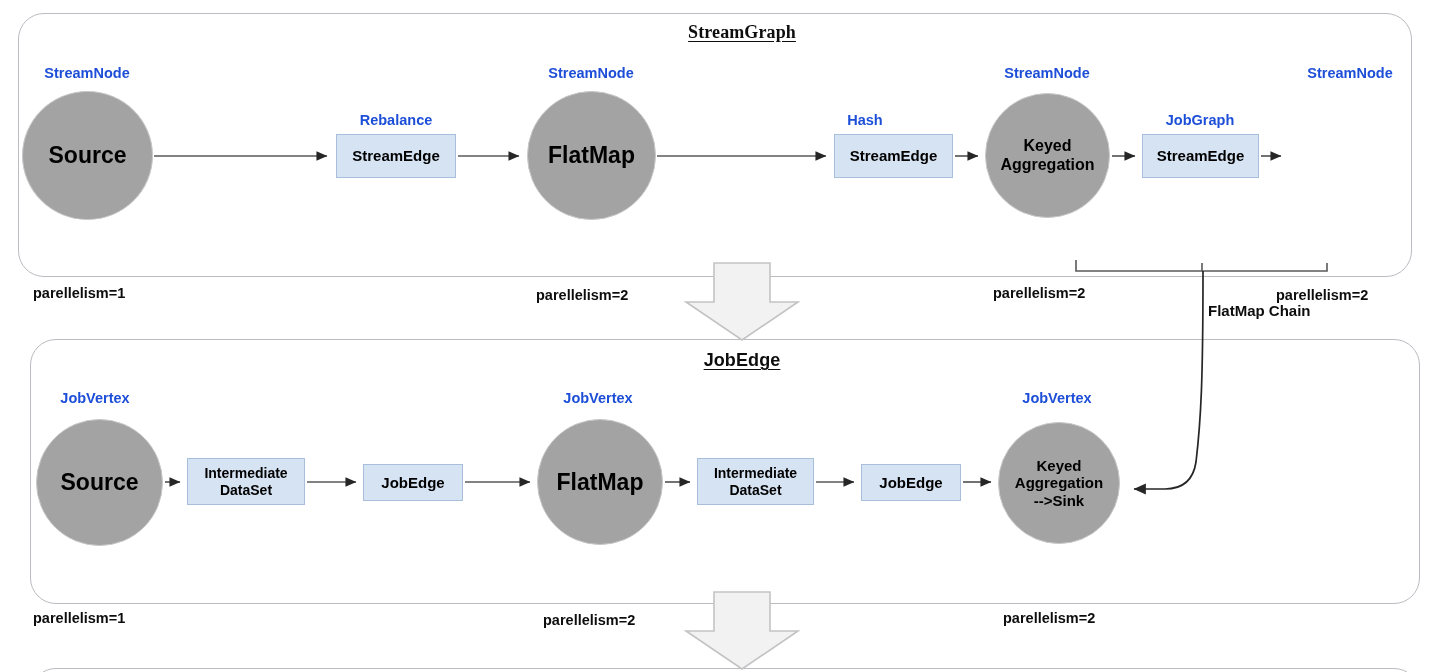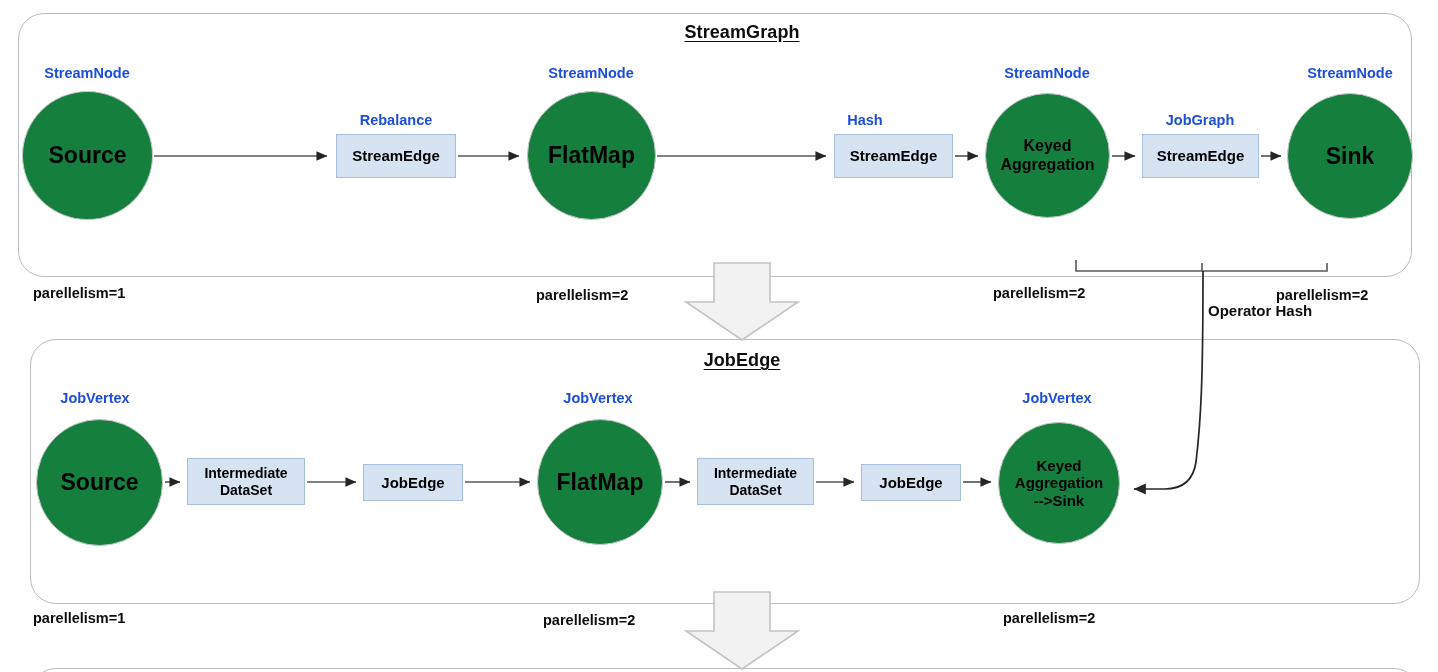--- a/index.html
+++ b/index.html
@@ -37,21 +37,21 @@
     letter-spacing: 0.1px;
     text-decoration: underline;
     text-underline-offset: 3px;
     white-space: nowrap;
     transform: translateX(-50%);
   }
 
   .node-circle {
     position: absolute;
     border-radius: 50%;
-    background: #15803d;
+    background: #a3a3a3;
     border: 1.4px solid #c8c8c8;
     box-sizing: border-box;
     display: flex;
     align-items: center;
     justify-content: center;
     text-align: center;
     color: #000000;
     z-index: 3;
   }
   .node-circle .node-label {
@@ -124,44 +124,41 @@
   }
   svg.overlay.top { z-index: 5; }
 </style>
 </head>
 <body>
 
 <div id="stage">
 
   <div class="panel" id="panel-streamgraph"></div>
 
-  <div class="panel-title" style="left:742px; top:22px;">StreamGraph</div>
+  <div class="panel-title" style="left:742px; top:22px;font-family:Liberation Serif, serif;">StreamGraph</div>
 
   <div class="cap-label" style="left:87px;  top:65px;">StreamNode</div>
   <div class="cap-label" style="left:591px; top:65px;">StreamNode</div>
   <div class="cap-label" style="left:1047px; top:65px;">StreamNode</div>
   <div class="cap-label" style="left:1350px; top:65px;">StreamNode</div>
 
   <div class="cap-label" style="left:396px;  top:112px;">Rebalance</div>
   <div class="cap-label" style="left:865px;  top:112px;">Hash</div>
   <div class="cap-label" style="left:1200px; top:112px;">JobGraph</div>
 
   <div class="node-circle big" style="left:22px; top:91px; width:131px; height:129px;">
     <span class="node-label">Source</span>
   </div>
   <div class="node-circle big" style="left:527px; top:91px; width:129px; height:129px;">
     <span class="node-label">FlatMap</span>
   </div>
   <div class="node-circle mult" style="left:985px; top:93px; width:125px; height:125px;">
     <span class="node-label">Keyed
 Aggregation</span>
   </div>
-  <div class="node-circle big" style="left:1287px; top:93px; width:126px; height:126px;">
-    <span class="node-label">Sink</span>
-  </div>
 
   <div class="edge-box" style="left:336px; top:134px; width:120px; height:44px;">
     <span class="box-label">StreamEdge</span>
   </div>
   <div class="edge-box" style="left:834px; top:134px; width:119px; height:44px;">
     <span class="box-label">StreamEdge</span>
   </div>
   <div class="edge-box" style="left:1142px; top:134px; width:117px; height:44px;">
     <span class="box-label">StreamEdge</span>
   </div>
@@ -205,21 +202,21 @@
   <div class="edge-box" style="left:861px; top:464px; width:100px; height:37px;">
     <span class="box-label">JobEdge</span>
   </div>
 
   <div class="para-label" style="left:33px;  top:566px;">parellelism=1</div>
   <div class="para-label" style="left:543px; top:568px;">parellelism=2</div>
   <div class="para-label" style="left:1003px; top:566px;">parellelism=2</div>
 
   <div class="panel" id="panel-third"></div>
 
-  <div class="free-label" style="left:1208px; top:302px;">Operator Hash</div>
+  <div class="free-label" style="left:1208px; top:302px;">FlatMap Chain</div>
 
   <svg class="overlay" viewBox="0 0 1438 672" xmlns="http://www.w3.org/2000/svg">
     <defs>
       <marker id="ah" markerWidth="7" markerHeight="7" refX="6.2" refY="3" orient="auto" markerUnits="strokeWidth">
         <path d="M0,0.2 L6.4,3 L0,5.8 z" fill="#262626"></path>
       </marker>
       <marker id="ahL" markerWidth="8" markerHeight="8" refX="7" refY="3.4" orient="auto" markerUnits="strokeWidth">
         <path d="M0,0.2 L7.2,3.4 L0,6.6 z" fill="#262626"></path>
       </marker>
     </defs>

